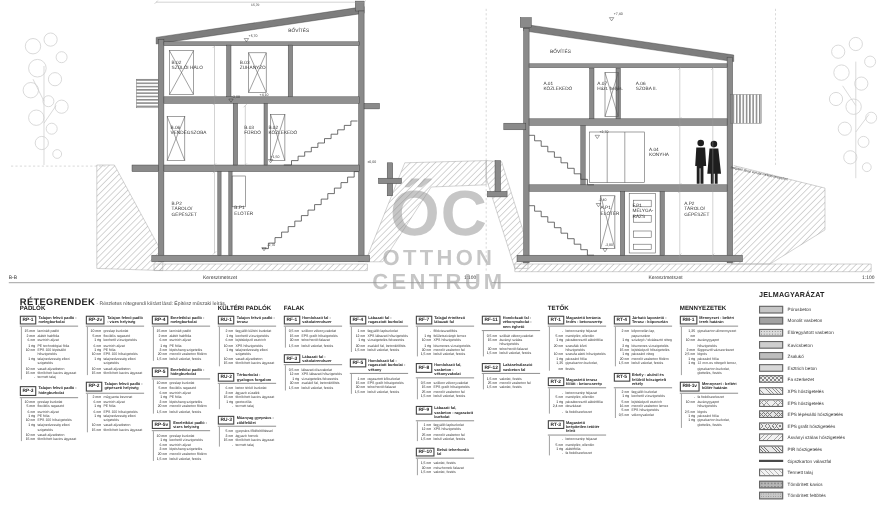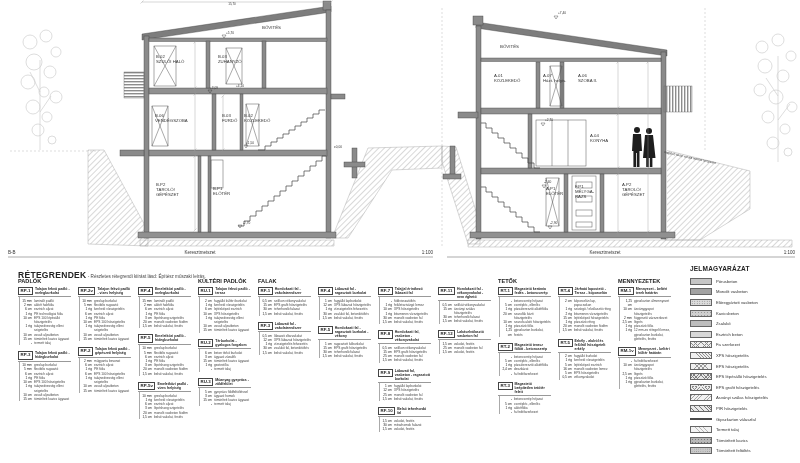--- a/index.html
+++ b/index.html
@@ -296,20 +296,25 @@
     <text x="433" y="254" font-size="4.5" text-anchor="end">1:100</text>
   </g>
   <g>
     <line x1="447" y1="257" x2="795" y2="257" stroke="#555" stroke-width="0.5"></line>
     <text x="605" y="254" font-size="4.5" text-anchor="middle">Keresztmetszet</text>
     <text x="795" y="254" font-size="4.5" text-anchor="end">1:100</text>
   </g>
 </svg>
 
 
+<div class="watermark">
+  <div class="wm-oc">ŐC</div>
+  <div class="wm-l">OTTHON</div>
+  <div class="wm-l">CENTRUM</div>
+</div>
 
 
 <div class="rt-head">
   <span class="rt-title">RÉTEGRENDEK</span><span class="rt-sub"> - Részletes rétegrendi kiírást lásd: Építész műszaki leírás.</span>
 </div>
 <div class="groups">
       <div class="group">
         <div class="ghead">PADLÓK</div>
         <div class="gcols">
           <div class="gcol">

